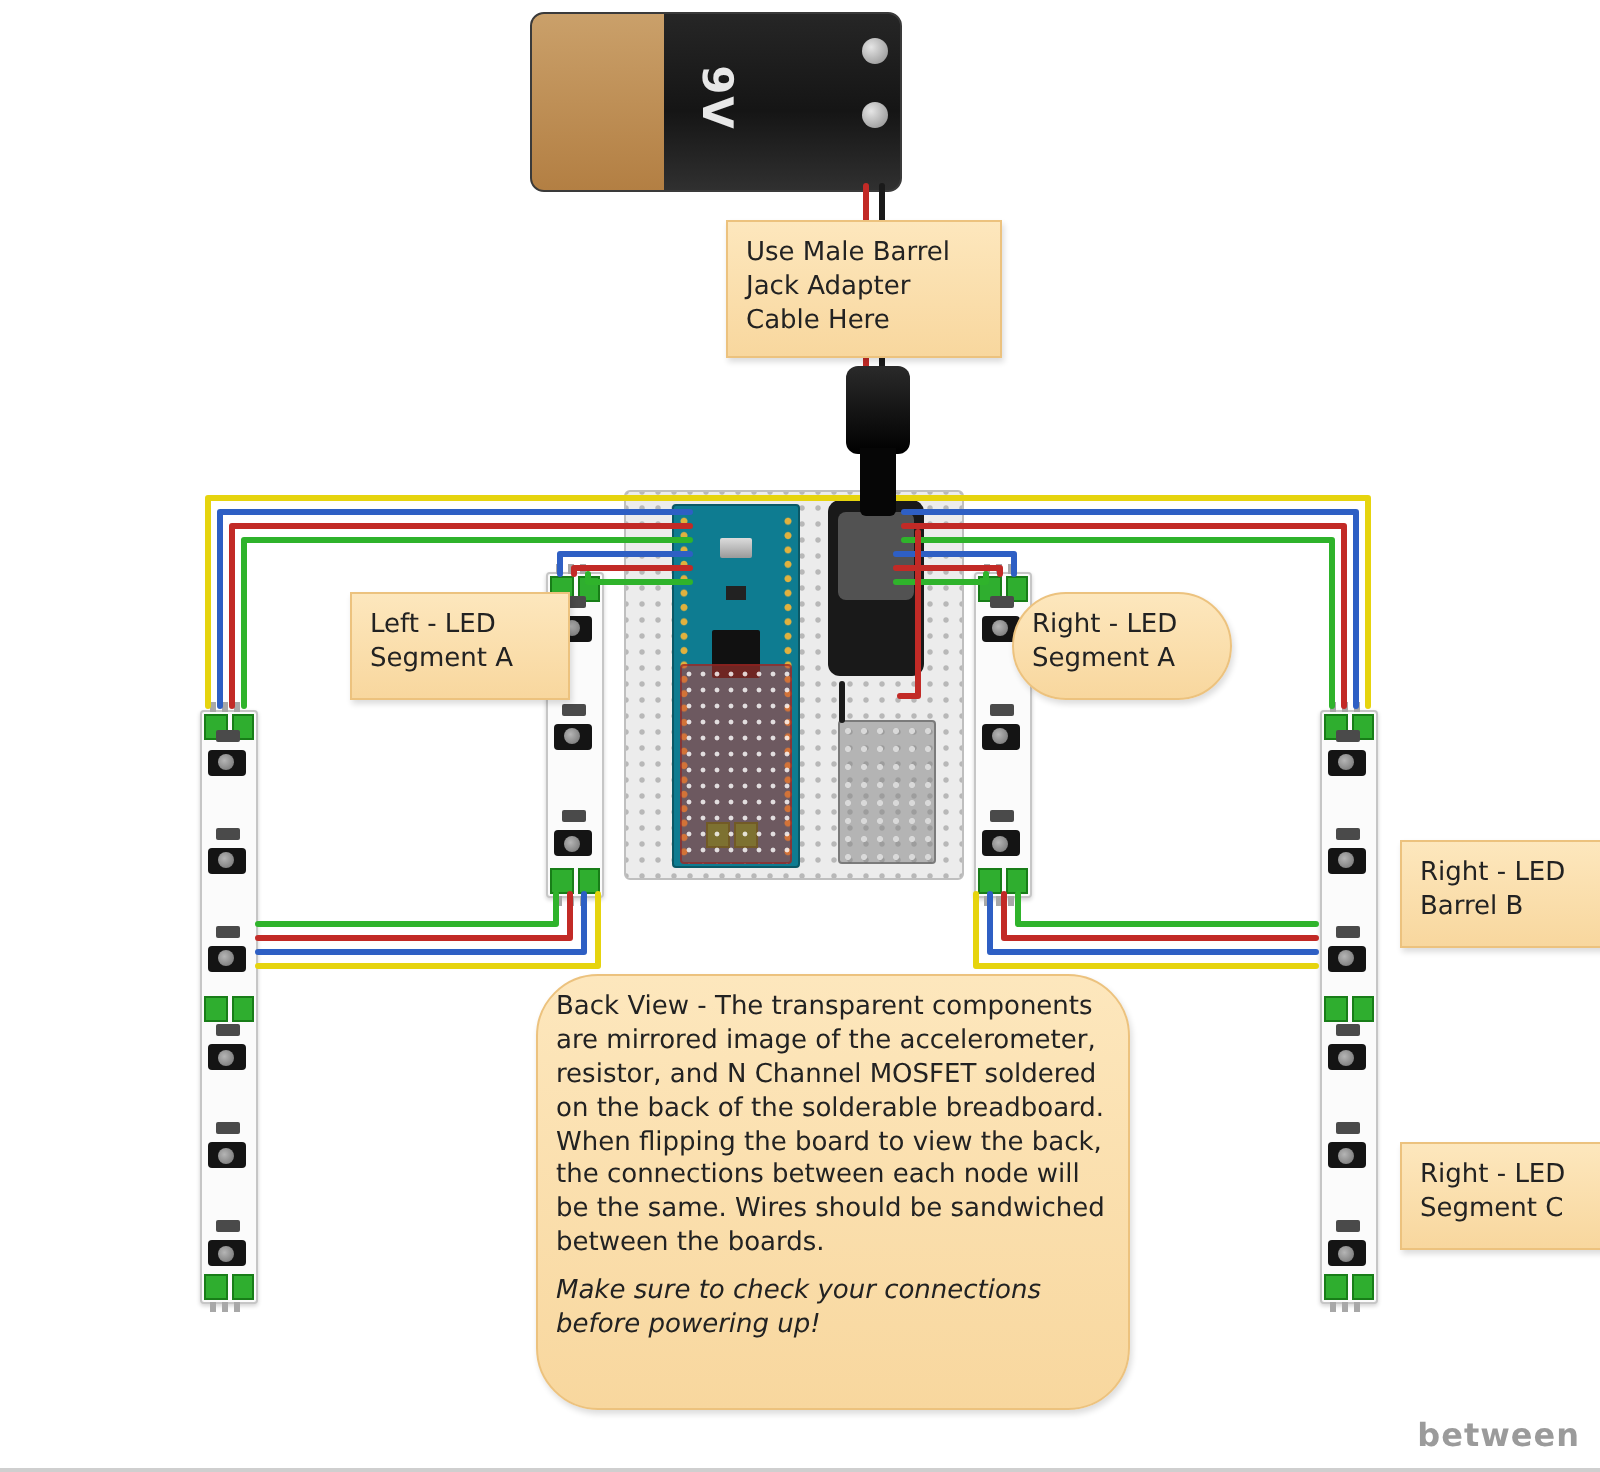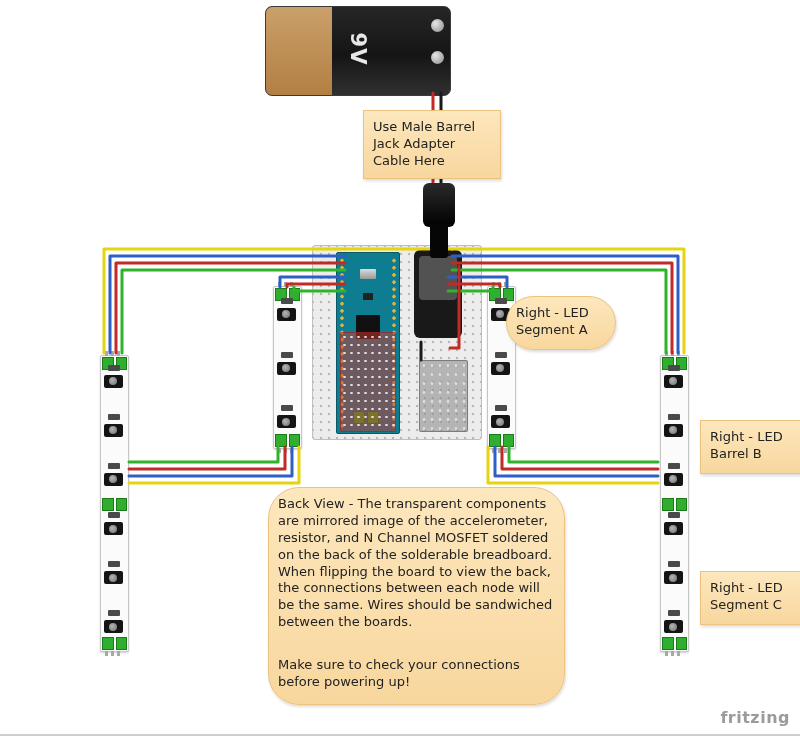--- a/index.html
+++ b/index.html
@@ -64,21 +64,21 @@
     background:radial-gradient(circle at 40% 40%,#b5b5b5,#6f6f6f);border-radius:50%;}
   .resistor{position:absolute;left:7px;width:12px;height:6px;background:#4a4a4a;border-radius:1px;}
   .strip-pins{position:absolute;left:4px;width:18px;height:5px;
     background:repeating-linear-gradient(90deg,#a8a8a8 0 3px,transparent 3px 6px);}
   .pins-top{top:-5px;} .pins-bottom{bottom:-5px;}
   
   .note{position:absolute;z-index:6;background:linear-gradient(#fde7bd,#f8d79e);
     border:1px solid #ecc27e;box-shadow:1px 2px 3px rgba(0,0,0,0.14);
     padding:8px 9px;font-size:13px;line-height:1.3;color:#222;}
   .note p{margin:0;}
-  .note p + p{margin-top:26px;}
+  .note p + p{margin-top:7px;font-style:italic;}
   
   .brand{position:absolute;right:10px;bottom:9px;color:#9b9b9b;
     font-size:16px;font-weight:bold;letter-spacing:0.5px;z-index:6;}
   .bottom-rule{position:absolute;left:0;right:0;bottom:0;height:2px;background:#cfcfcf;z-index:6;}
 </style>
 </head>
 <body>
 
 <div class="canvas">
 
@@ -225,29 +225,32 @@
     <div class="battery-terminal bt-1"></div>
     <div class="battery-terminal bt-2"></div>
   </div>
 
   <div class="plug-body"></div>
   <div class="plug-tip"></div>
 
   <div class="note" style="left:363px;top:110px;width:118px;min-height:50px;">
     <span>Use Male Barrel Jack Adapter Cable Here</span>
   </div>
+  <div class="note" style="left:175px;top:296px;width:90px;min-height:36px;">
+    <span>Left - LED Segment A</span>
+  </div>
   <div class="note" style="left:506px;top:296px;width:90px;min-height:36px;border-radius:27px;">
     <span>Right - LED Segment A</span>
   </div>
   <div class="note" style="left:700px;top:420px;width:86px;min-height:36px;">
     <span>Right - LED Barrel B</span>
   </div>
   <div class="note" style="left:700px;top:571px;width:86px;min-height:36px;">
     <span>Right - LED Segment C</span>
   </div>
   <div class="note" style="left:268px;top:487px;width:277px;min-height:200px;border-radius:31px;">
     <p>Back View - The transparent components are mirrored image of the accelerometer, resistor, and N Channel MOSFET soldered on the back of the solderable breadboard. When flipping the board to view the back, the connections between each node will be the same. Wires should be sandwiched between the boards.</p>
     <p>Make sure to check your connections before powering up!</p>
   </div>
 
-  <div class="brand">fritzing</div>
+  <div class="brand">between</div>
   <div class="bottom-rule"></div>
 </div>
 
 </body></html>

